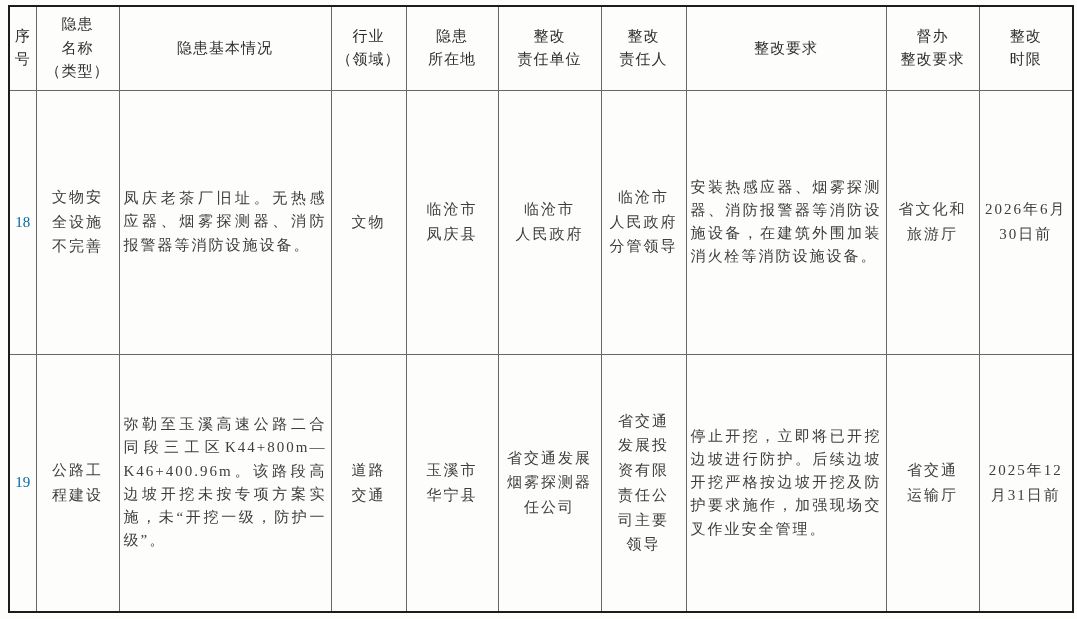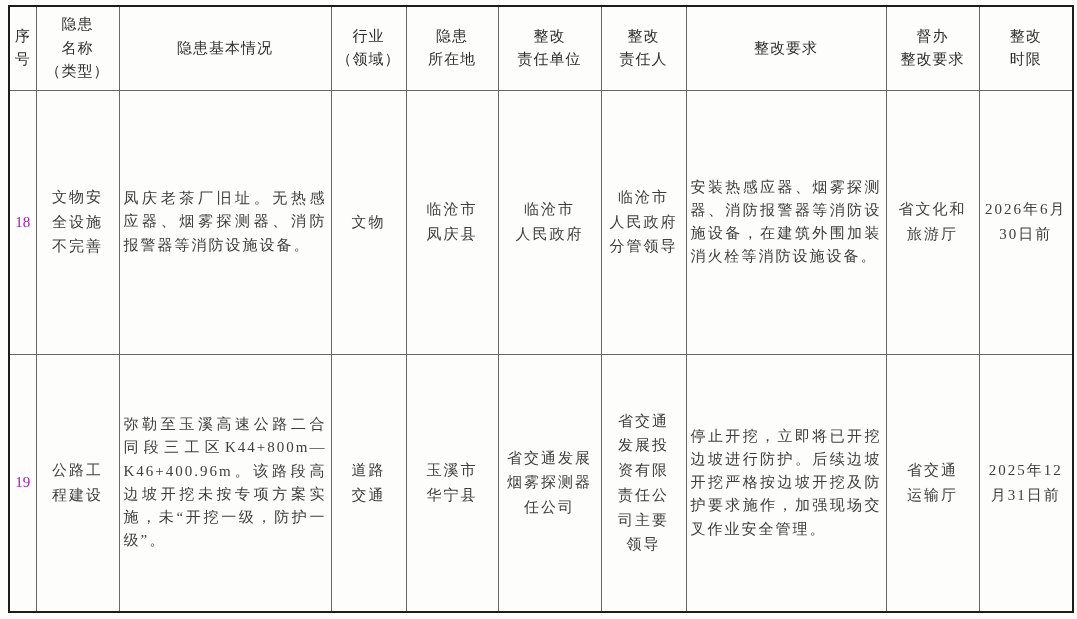--- a/index.html
+++ b/index.html
@@ -60,21 +60,21 @@
     font-size: 15px;
     line-height: 1.55;
     letter-spacing: 2px;
     color: #3d3d3d;
     padding: 4px 10px;
   }
   .cell-seq {
     text-align: center;
     font-size: 15px;
     letter-spacing: 0;
-    color: #a21caf;
+    color: #0369a1;
   }
 </style>
 </head>
 <body>
 
 <div class="page">
   <table class="hazard-table">
     <colgroup>
       <col style="width:27px">
       <col style="width:83px">

